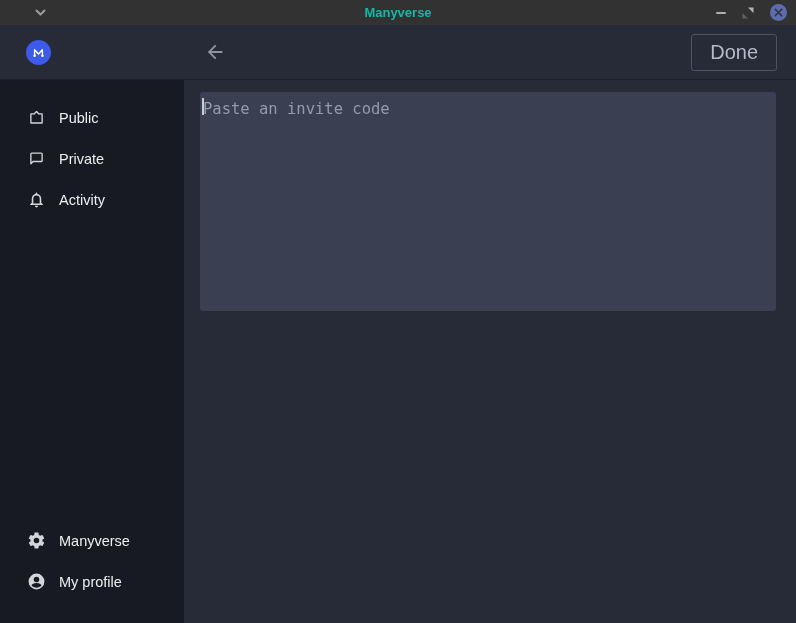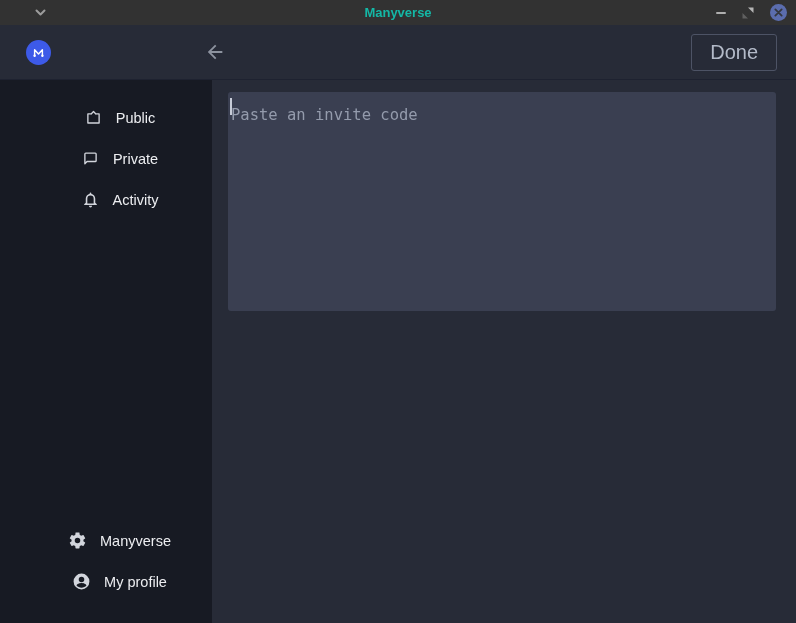--- a/index.html
+++ b/index.html
@@ -53,22 +53,22 @@
     background:transparent; border:1px solid #4D5365; border-radius:3px;
     color:#B3BAC8; font-size:20px; font-weight:500;
     font-family:"Liberation Sans", sans-serif;
     padding:6px 18px; cursor:pointer;
   }
 
   
   .app-body { display:flex; height:543px; }
 
   .sidebar {
-    width:212px; background:#171A23; display:flex; flex-direction:column;
-    padding-top:17px; padding-bottom:21px; flex-shrink:0;align-items:center;
+    width:184px; background:#171A23; display:flex; flex-direction:column;
+    padding-top:17px; padding-bottom:21px; flex-shrink:0;
   }
   .nav-item {
     height:41px; display:flex; align-items:center; gap:13px;
     padding-left:27px; cursor:pointer;
     color:#EDEEF1; font-size:14.5px; font-weight:500;
   }
   .nav-item .nav-icon { color:#D2D5DC; display:flex; }
   .nav-item.active { color:#5E6CF0; }
   .nav-item.active .nav-icon { color:#5E6CF0; }
   .sidebar-spacer { flex:1; }
@@ -76,21 +76,21 @@
   .main {
     flex:1; padding:12px 20px 0 16px; position:relative;
   }
   .invite-textarea {
     width:100%; height:219px; display:block;
     background:#3A3F51; border:none; border-radius:3px; resize:none;
     outline:none;
     font-family:"DejaVu Sans Mono", monospace;
     font-size:15.5px; line-height:1.35;
     color:#E4E7EE;
-    padding:13px 8px 7px 3px;
+    padding:7px 8px 7px 3px;
   }
   .invite-textarea::placeholder { color:#949BAC; opacity:1; }
   .fake-caret {
     position:absolute; left:18px; top:18px; width:2px; height:17px;
     background:#C7CCD8; pointer-events:none;
   }
 </style>
 </head>
 <body>
 

